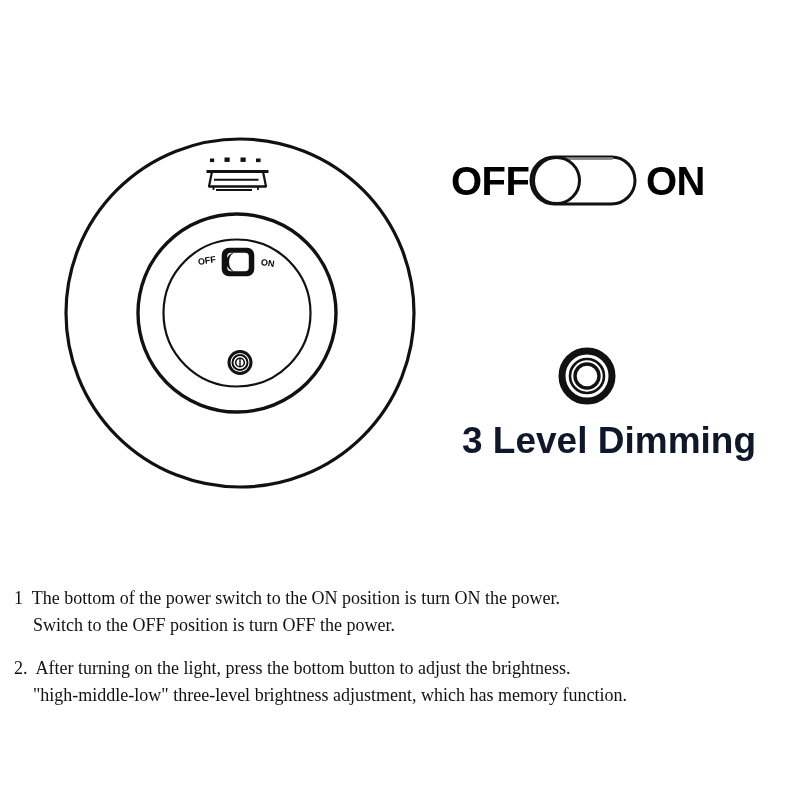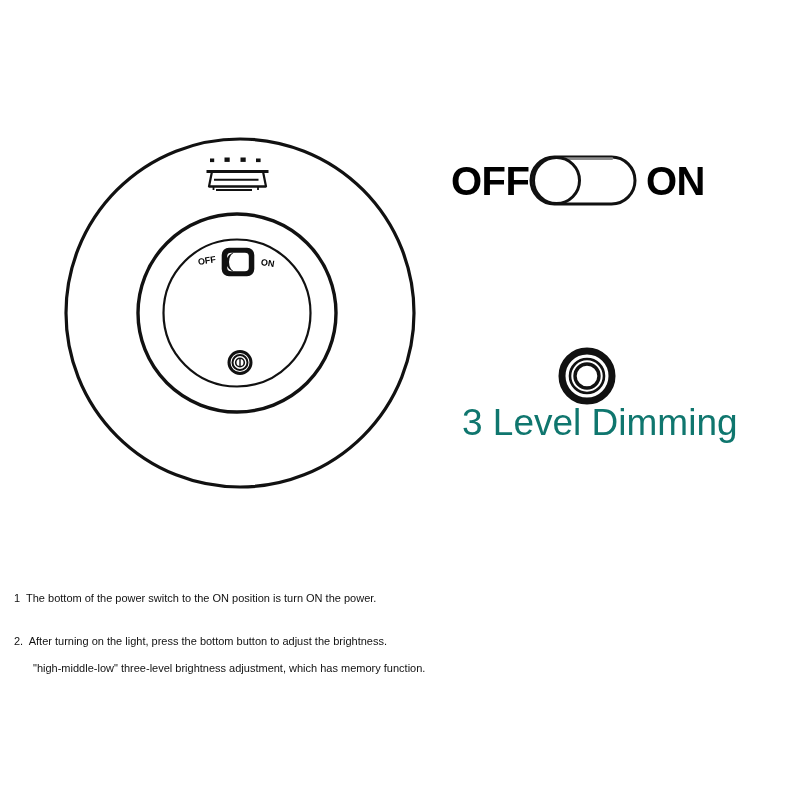--- a/index.html
+++ b/index.html
@@ -51,26 +51,26 @@
     letter-spacing: -0.5px;
     color: #000000;
     white-space: nowrap;
   }
   .lbl-off-big { left: 451px; top: 161px; }
   .lbl-on-big  { left: 646px; top: 161px; }
 
   .lbl-dimming {
     position: absolute;
     left: 462px;
-    top: 401px;
-    font-family: "Liberation Sans", sans-serif;
-    font-weight: normal;
+    top: 419px;
+    font-family: "Liberation Sans", sans-serif;
+    font-weight: bold;
     font-size: 37px;
     line-height: 44px;
-    color: #0f766e;
+    color: #0f172a;
     white-space: nowrap;
   }
 
   
   .silk {
     position: absolute;
     font-family: "Liberation Sans", sans-serif;
     font-weight: bold;
     font-size: 9px;
     line-height: 9px;
@@ -97,22 +97,22 @@
   }
   .para {
     position: relative;
     margin: 0;
     padding: 0;
   }
   .para + .para { margin-top: 16px; }
 
   .line {
     display: block;
-    font-family: Liberation Sans, sans-serif;
-    font-size: 11px;
+    font-family: Liberation Serif, serif;
+    font-size: 18px;
     line-height: 27px;
     color: #111111;
     white-space: pre;
   }
   .line.first { padding-left: 14px; }
   .line.cont  { padding-left: 33px; }
 </style>
 </head>
 <body>
 
@@ -187,20 +187,21 @@
     <div class="silk silk-off">OFF</div>
     <div class="silk silk-on">ON</div>
 
     <div class="lbl-dimming">3 Level Dimming</div>
   </div>
 
   <div id="instructions">
 
     <div class="para">
       <span class="line first">1  The bottom of the power switch to the ON position is turn ON the power.</span>
+      <span class="line cont">Switch to the OFF position is turn OFF the power.</span>
     </div>
 
     <div class="para">
       <span class="line first">2.  After turning on the light, press the bottom button to adjust the brightness.</span>
       <span class="line cont">"high-middle-low" three-level brightness adjustment, which has memory function.</span>
     </div>
 
   </div>
 
 </div>

